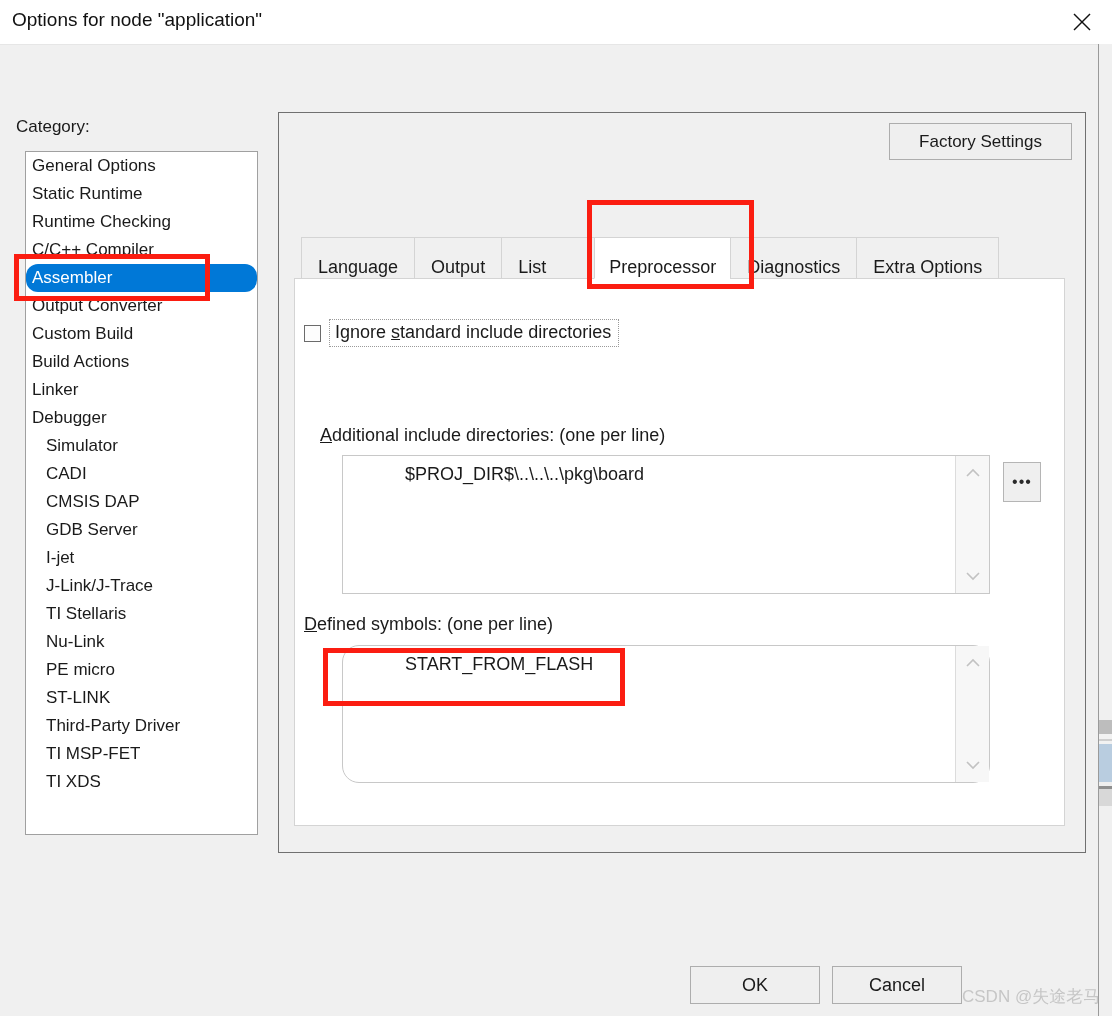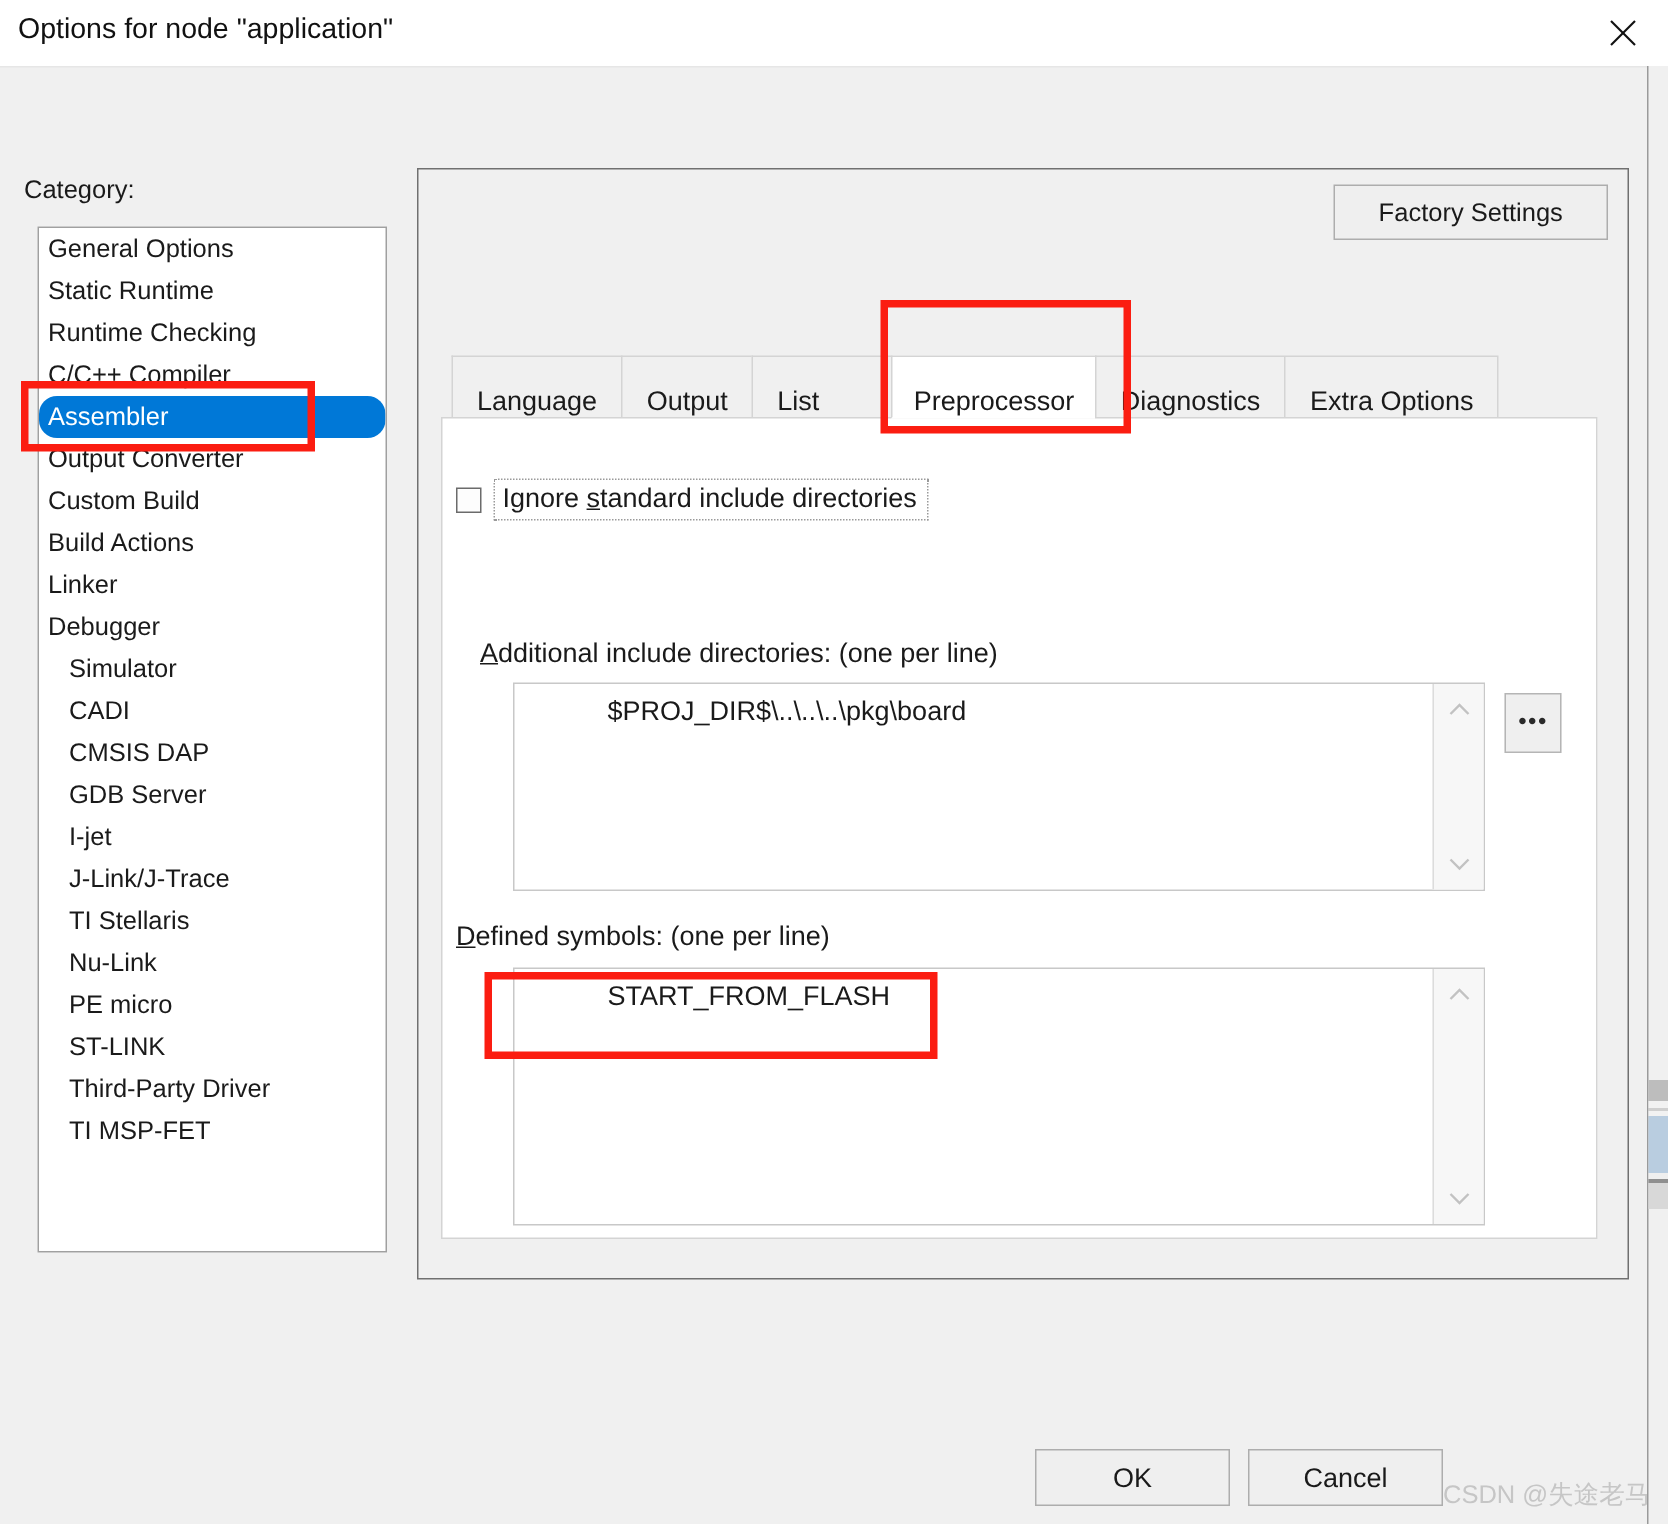--- a/index.html
+++ b/index.html
@@ -291,20 +291,22 @@
     <div class="cat-item indent">
       <span>Nu-Link</span></div>
     <div class="cat-item indent">
       <span>PE micro</span></div>
     <div class="cat-item indent">
       <span>ST-LINK</span></div>
     <div class="cat-item indent">
       <span>Third-Party Driver</span></div>
     <div class="cat-item indent">
       <span>TI MSP-FET</span></div>
+    <div class="cat-item indent">
+      <span>TI XDS</span></div>
   </div>
 
   <div class="opt-panel">
 
     <div class="factory-btn">Factory Settings</div>
 
     <div class="tabstrip">
       <div class="tab">
         <span>Language</span>
         </div>
@@ -348,21 +350,21 @@
             <polyline points="2,2 8,8 14,2" fill="none" stroke="#c2c2c2" stroke-width="1.6"></polyline>
           </svg>
       </div>
     </div>
   </div>
 
   <div class="browse-btn" style="left:1003px; top:462px;">•••</div>
 
   <div class="field-label" style="left:304px; top:614px;"><span class="acc">D</span><span>efined symbols:  (one per line)</span></div>
 
-  <div class="textbox" style="left:342px; top:645px; width:648px; height:172px;">
+  <div class="textbox" style="left:342px; top:645px; width:648px; height:138px;border-radius:17px;">
     <div class="content">START_FROM_FLASH</div>
     <div class="vscroll">
       <div class="arrow up">
         <svg width="16" height="10" viewBox="0 0 16 10">
             <polyline points="2,8 8,2 14,8" fill="none" stroke="#c2c2c2" stroke-width="1.6"></polyline>
           </svg>
       </div>
       <div class="arrow dn">
         <svg width="16" height="10" viewBox="0 0 16 10">
             <polyline points="2,2 8,8 14,2" fill="none" stroke="#c2c2c2" stroke-width="1.6"></polyline>

